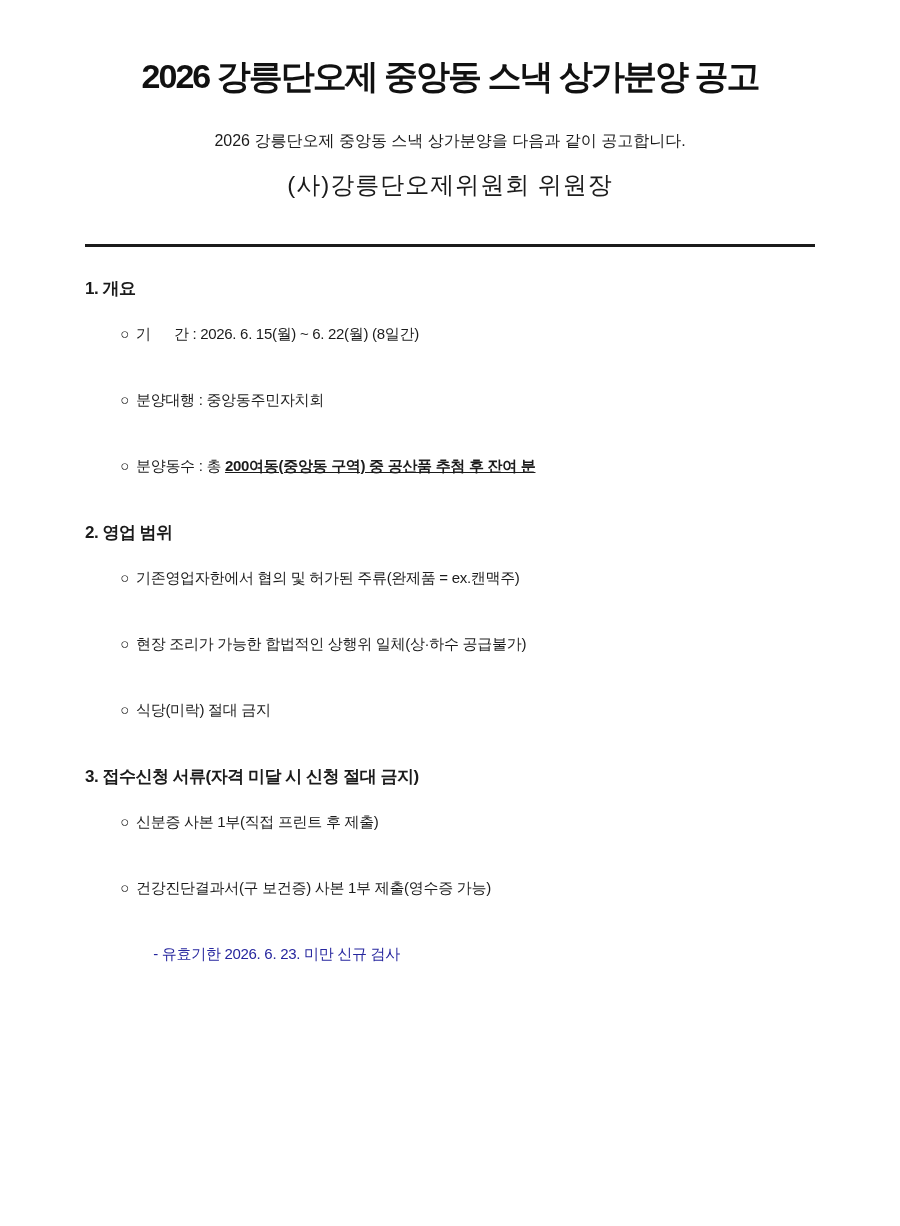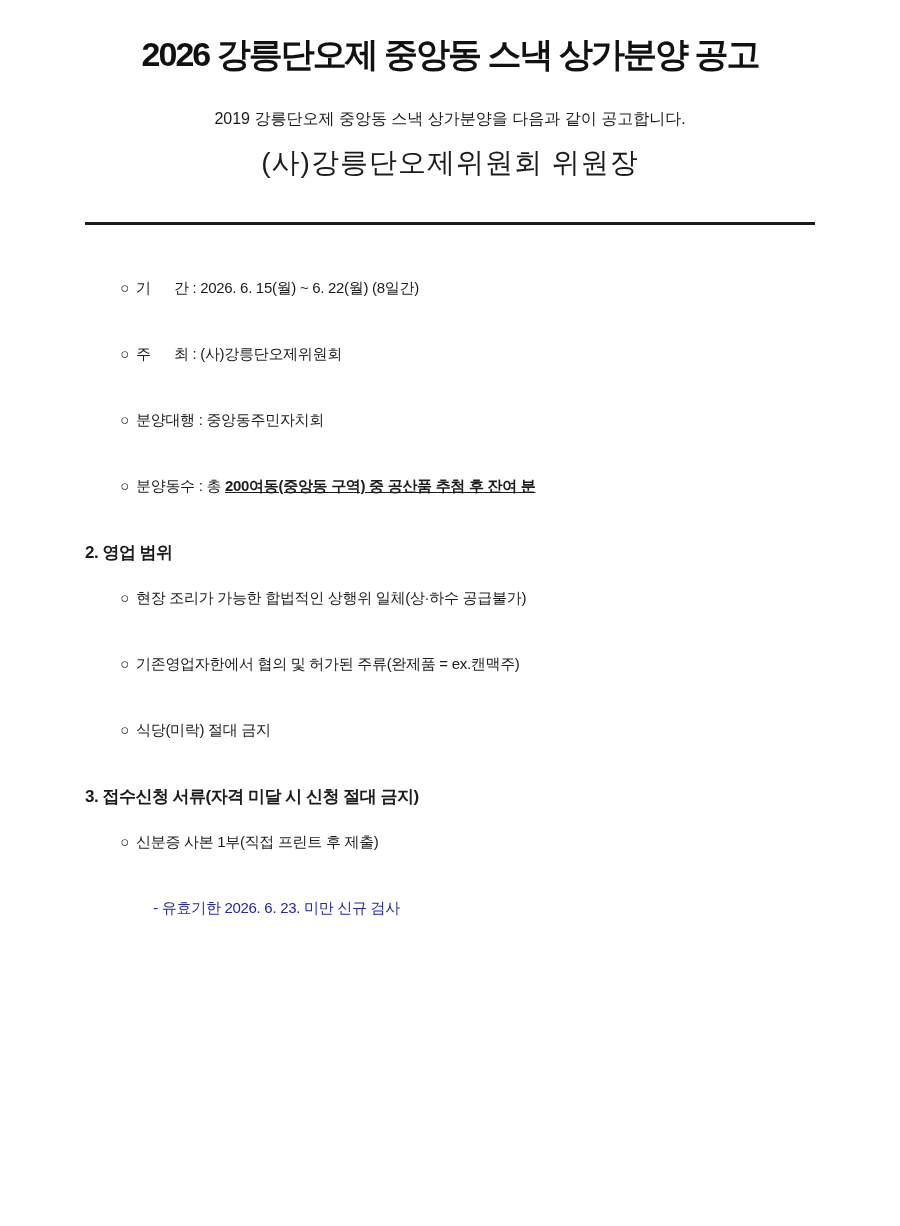--- a/index.html
+++ b/index.html
@@ -2,30 +2,30 @@
 <html lang="ko" style="--navy: #26269e; --link: #46466e; --ink: #1b1b1b;"><head>
 <meta charset="utf-8">
 <style>
   html, body { margin: 0; padding: 0; }
   body {
     width: 900px; height: 1226px; overflow: hidden;
     background: #ffffff;
     color: #1b1b1b;
     font-family: "Liberation Sans", "DejaVu Sans", sans-serif;
   }
-  .doc { padding: 34px 85px 0 85px; box-sizing: border-box; }
+  .doc { padding: 56px 85px 0 85px; box-sizing: border-box; }
 
   .title {
     margin: 0; text-align: center;
     font-size: 34px; font-weight: bold; letter-spacing: -2px;
     color: #111111; line-height: 40px;
   }
   .subtitle { margin-top: 34px; text-align: center; font-size: 16px; line-height: 22px; }
   .date-line { margin-top: 20px; text-align: center; font-size: 16px; line-height: 22px; }
-  .signature { margin-top: 18px; text-align: center; font-size: 28px; line-height: 30px; letter-spacing: 1px; }
+  .signature { margin-top: 18px; text-align: center; font-size: 24px; line-height: 30px; letter-spacing: 1px; }
   .divider { margin-top: 44px; border-top: 3px solid #1b1b1b; height: 0; }
 
   .section { margin-top: 22px; }
   .section-first { margin-top: 30px; }
   .sec-heading { margin: 0; font-size: 17px; font-weight: bold; line-height: 24px; letter-spacing: -0.5px; }
 
   .line { font-size: 15px; line-height: 22px; white-space: pre-wrap; letter-spacing: -0.3px; }
   .lv1   { padding-left: 12px; }
   .in45  { padding-left: 45px; }
   .in120 { padding-left: 120px; }
@@ -34,57 +34,58 @@
   .navy { color: var(--navy, #26269e); }
   .bold { font-weight: bold; }
   .u { text-decoration: underline; }
 </style>
 </head>
 <body>
 
 <div class="doc">
 
   <h1 class="title">2026 강릉단오제 중앙동 스낵 상가분양 공고</h1>
-  <div class="subtitle">2019 강릉단오제 중앙동 스낵 상가분양을 다음과 같이 공고합니다.</div>
+  <div class="subtitle">2026 강릉단오제 중앙동 스낵 상가분양을 다음과 같이 공고합니다.</div>
   <div class="signature">(사)강릉단오제위원회 위원장</div>
 
   <div class="divider"></div>
 
   <div class="section section-first">
+    <h2 class="sec-heading">1. 개요</h2>
     <div class="line lv1">
       <span class="bullet">○</span><span>기      간 : 2026. 6. 15(월) ~ 6. 22(월) (8일간)</span>
-    </div>
-    <div class="line lv1">
-      <span class="bullet">○</span><span>주      최 : (사)강릉단오제위원회</span>
     </div>
     <div class="line lv1">
       <span class="bullet">○</span><span>분양대행 : 중앙동주민자치회</span>
     </div>
     <div class="line lv1">
       <span class="bullet">○</span><span>분양동수 : 총 </span><span class="bold u">200여동(중앙동 구역) 중 공산품 추첨 후 잔여 분</span>
     </div>
   </div>
 
   <div class="section">
     <h2 class="sec-heading">2. 영업 범위</h2>
     <div class="line lv1">
-      <span class="bullet">○</span><span>현장 조리가 가능한 합법적인 상행위 일체(상·하수 공급불가)</span>
+      <span class="bullet">○</span><span>기존영업자한에서 협의 및 허가된 주류(완제품 = ex.캔맥주)</span>
     </div>
     <div class="line lv1">
-      <span class="bullet">○</span><span>기존영업자한에서 협의 및 허가된 주류(완제품 = ex.캔맥주)</span>
+      <span class="bullet">○</span><span>현장 조리가 가능한 합법적인 상행위 일체(상·하수 공급불가)</span>
     </div>
     <div class="line lv1">
       <span class="bullet">○</span><span>식당(미락) 절대 금지</span>
     </div>
   </div>
 
   <div class="section">
     <h2 class="sec-heading">3. 접수신청 서류(자격 미달 시 신청 절대 금지)</h2>
     <div class="line lv1">
       <span class="bullet">○</span><span>신분증 사본 1부(직접 프린트 후 제출)</span>
     </div>
+    <div class="line lv1">
+      <span class="bullet">○</span><span>건강진단결과서(구 보건증) 사본 1부 제출(영수증 가능)</span>
+    </div>
     <div class="line in45">
       <span class="navy">- 유효기한 2026. 6. 23. 미만 신규 검사</span>
     </div>
 
   </div>
 
 </div>
 
 </body></html>

